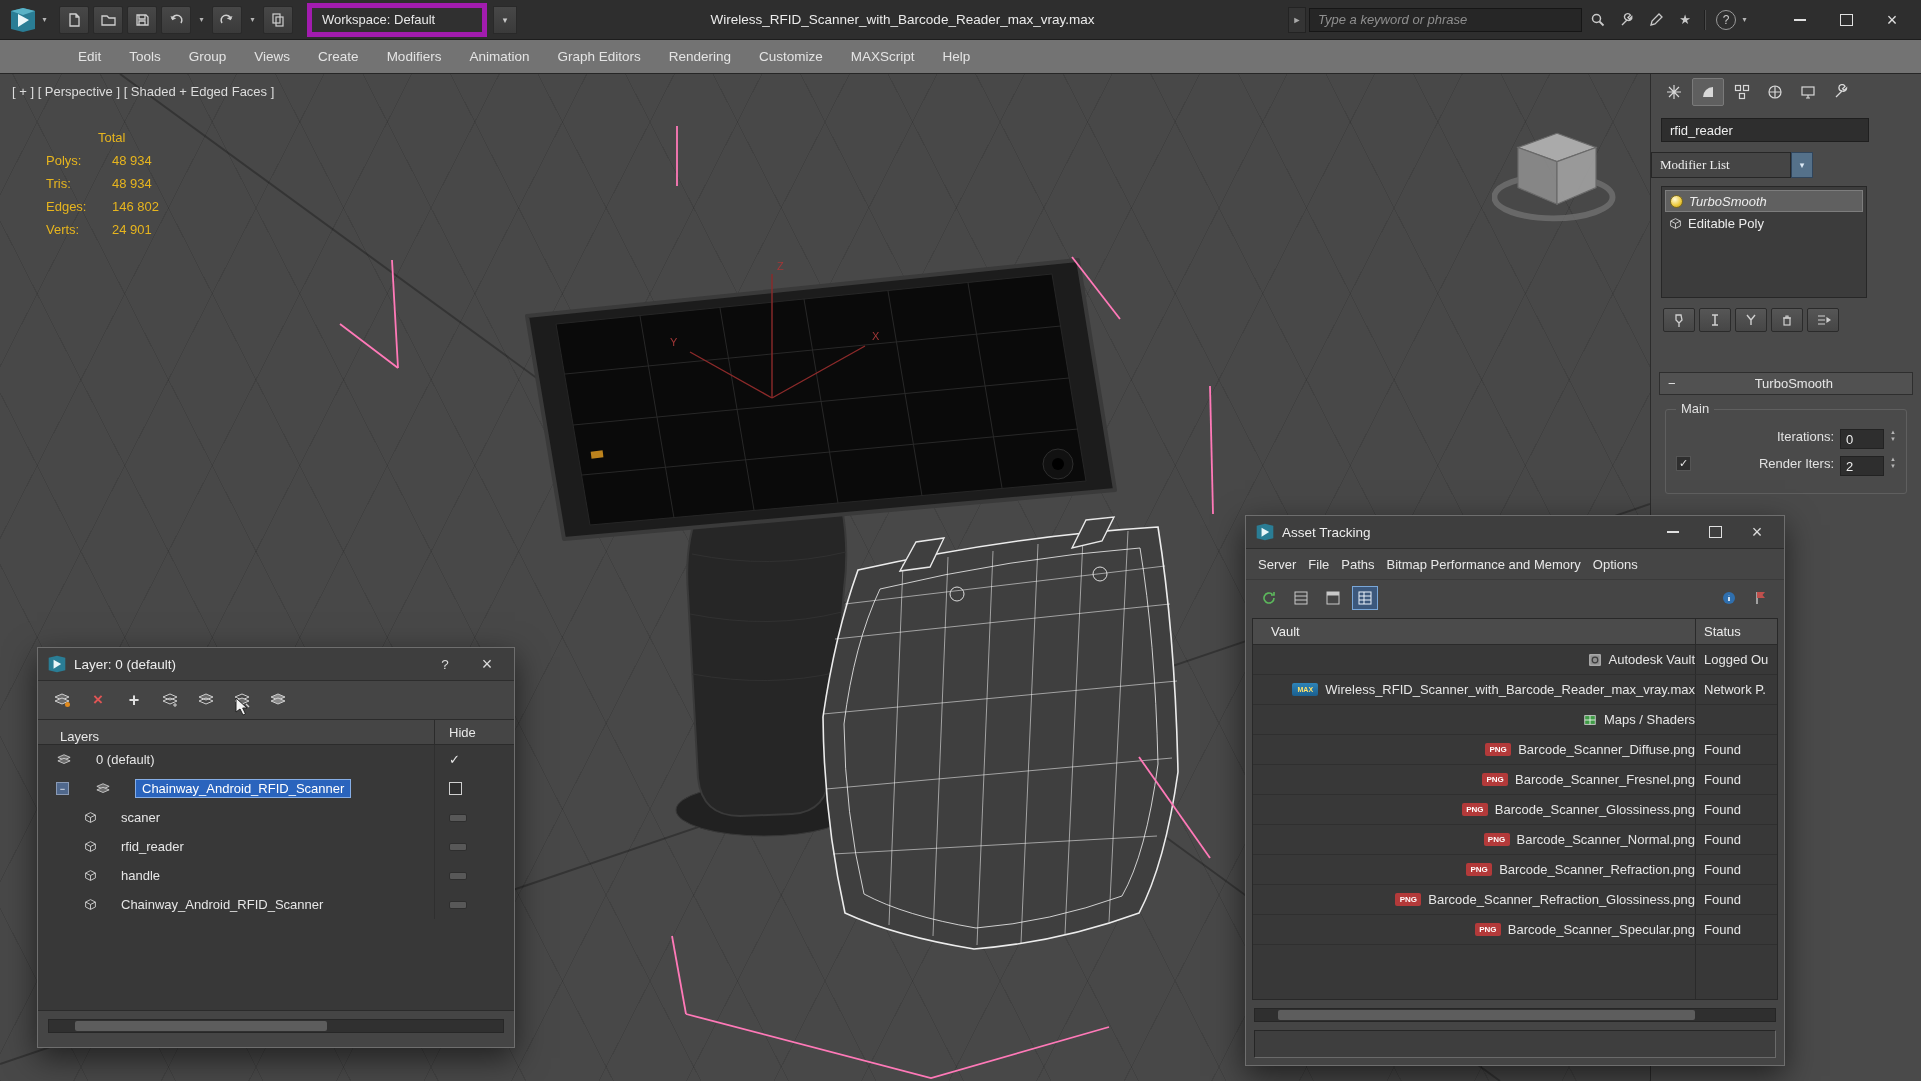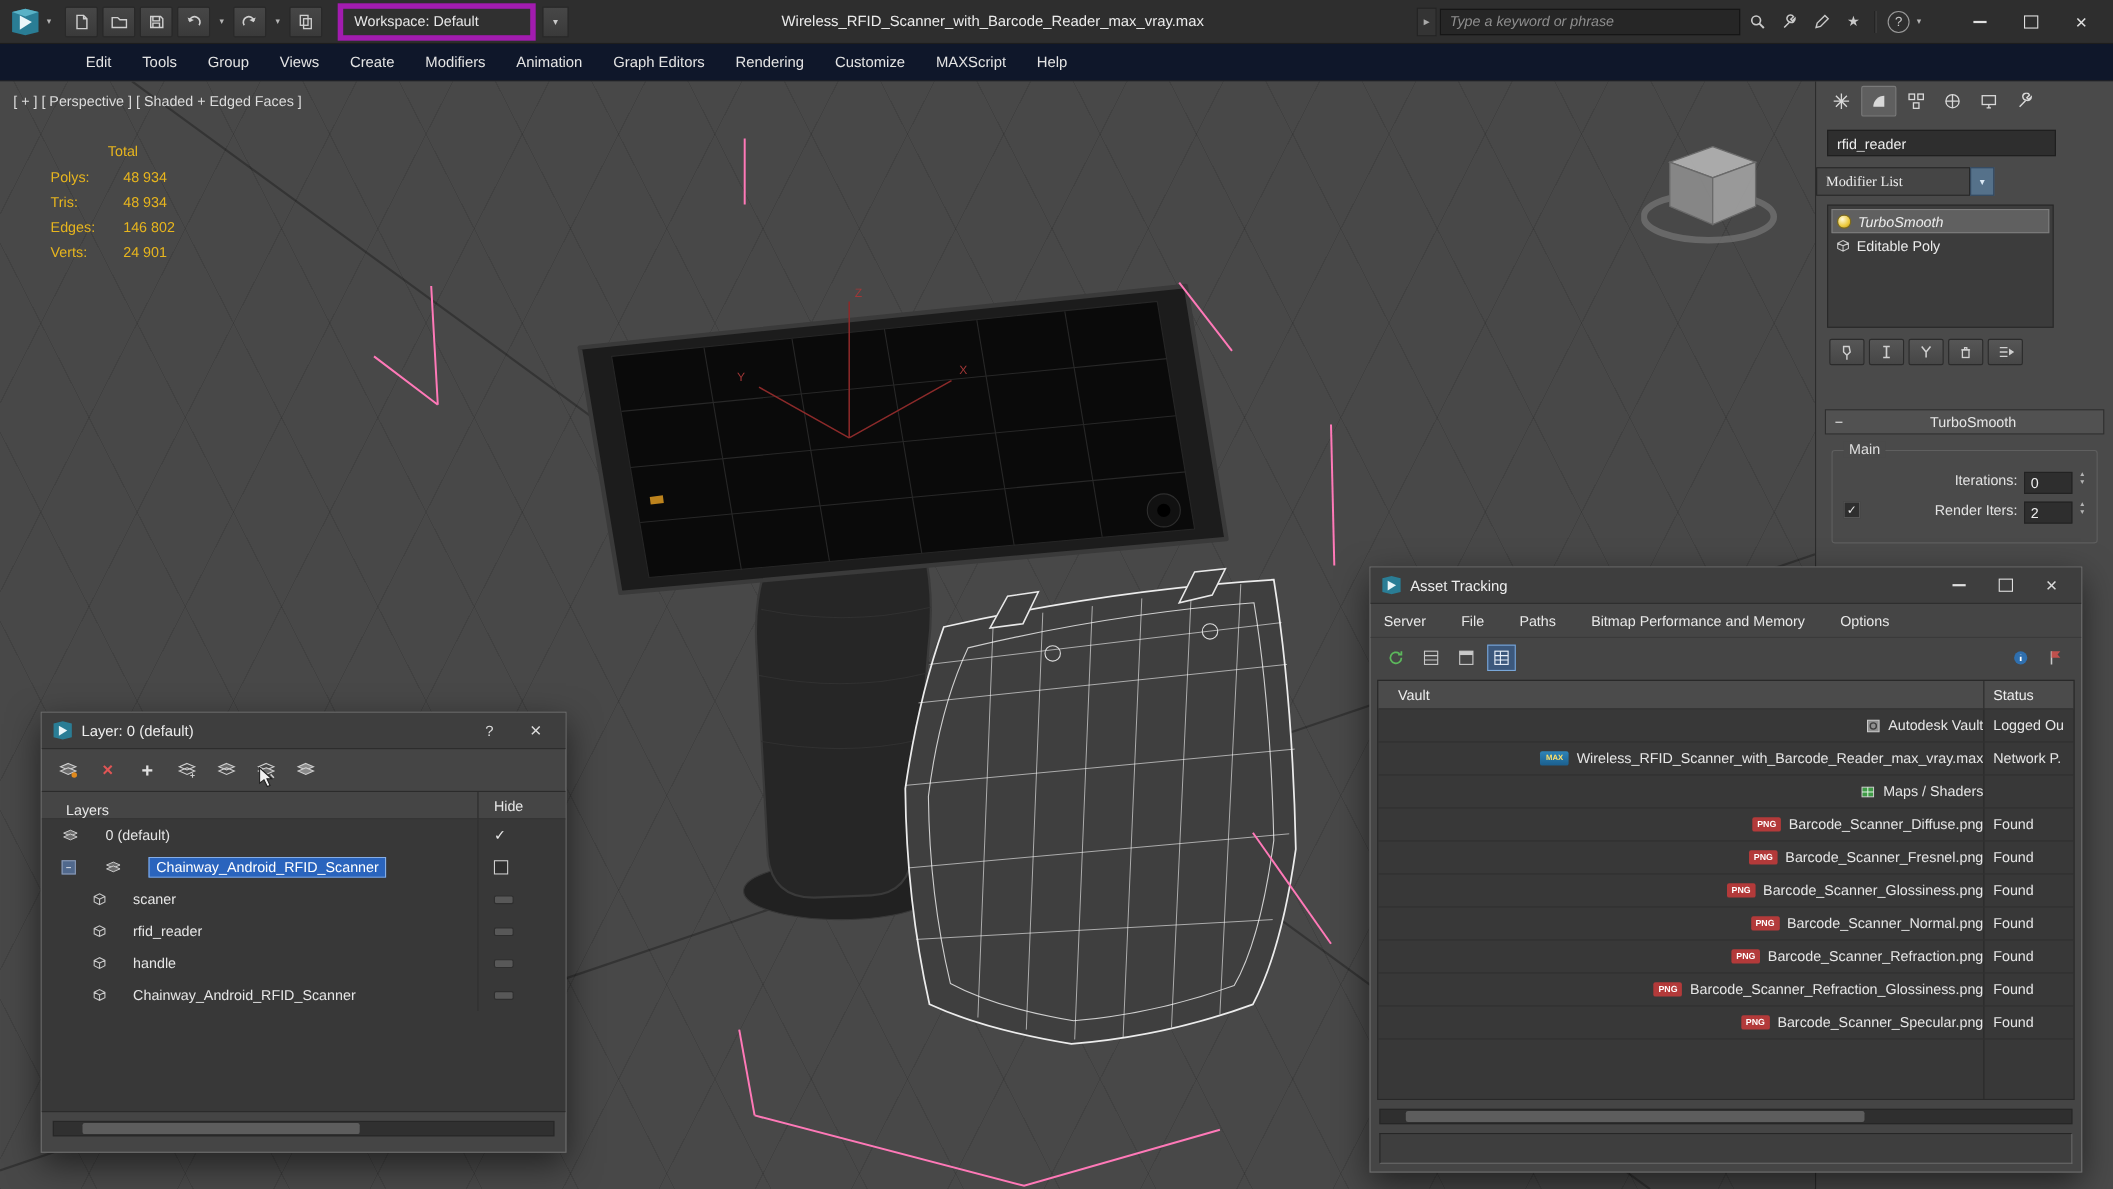--- a/index.html
+++ b/index.html
@@ -29,21 +29,21 @@
   .tb-sep{width:1px;height:20px;background:#1f1f1f;border-right:1px solid #4a4a4a;margin:0 3px;}
   .help-btn{display:flex;align-items:center;color:#c9c9c9;gap:2px;padding:0 4px;}
   .help-q{width:18px;height:18px;border:1px solid #9a9a9a;border-radius:50%;display:flex;align-items:center;justify-content:center;font-size:12px;}
   .win-btns{display:flex;margin-left:18px;}
   .win-btn{width:46px;height:30px;display:flex;align-items:center;justify-content:center;color:#e0e0e0;}
   .win-bar{width:12px;height:2px;background:#e0e0e0;}
   .win-box{width:11px;height:10px;border:1.5px solid #e0e0e0;}
   .win-x{font-size:18px;line-height:18px;}
 
   
-  .menubar{position:absolute;left:0;top:40px;width:100%;height:34px;background:#0f172a;box-sizing:border-box;
+  .menubar{position:absolute;left:0;top:40px;width:100%;height:34px;background:#737373;box-sizing:border-box;
            border-bottom:1px solid #262626;display:flex;align-items:center;padding-left:64px;}
   .menu-item{padding:0 14px;line-height:33px;color:#e4e4e4;font-size:13.5px;white-space:nowrap;}
 
   
   .viewport{position:absolute;left:0;top:74px;width:1650px;height:1007px;background:#484848;overflow:hidden;
     background-image:
       repeating-linear-gradient(63deg, rgba(0,0,0,0.10) 0 1px, transparent 1px 78px),
       repeating-linear-gradient(-63deg, rgba(0,0,0,0.10) 0 1px, transparent 1px 78px);}
   .vp-label{position:absolute;left:12px;top:10px;color:#dcdcdc;font-size:13px;z-index:3;}
   .vp-stats{position:absolute;left:46px;top:52px;color:#e7b51e;font-size:13px;line-height:23px;z-index:3;}
@@ -115,22 +115,22 @@
   .expander{width:11px;height:11px;background:#50688c;border:1px solid #8a9ab5;color:#fff;font-size:9px;
             display:flex;align-items:center;justify-content:center;margin-right:2px;}
   .sel-chip{background:#2a64bd;border:1px solid #86aee6;color:#fff;padding:1px 6px;}
   .hide-check{color:#e8e8e8;font-size:13px;}
   .hide-box{width:11px;height:11px;border:1px solid #d0d0d0;background:#2f2f2f;}
   .hide-dash{width:16px;height:6px;background:#585858;border:1px solid #2e2e2e;border-radius:2px;}
   .lyr-scroll{margin:8px 10px 0;height:12px;background:#303030;border:1px solid #272727;position:relative;}
   .lyr-thumb{position:absolute;left:26px;width:252px;top:1px;bottom:1px;background:#5d5d5d;border-radius:2px;}
 
   
-  .asset-dialog{left:1245px;top:515px;width:648px;height:551px;z-index:30;}
-  .at-menu{height:30px;display:flex;align-items:center;gap:32px;padding:0 12px;color:#e8e8e8;border-bottom:1px solid #3a3a3a;}
+  .asset-dialog{left:1245px;top:515px;width:540px;height:551px;z-index:30;}
+  .at-menu{height:30px;display:flex;align-items:center;gap:12px;padding:0 12px;color:#e8e8e8;border-bottom:1px solid #3a3a3a;}
   .at-toolbar{height:36px;display:flex;align-items:center;gap:6px;padding:0 10px;}
   .at-ico{width:24px;height:22px;display:flex;align-items:center;justify-content:center;border:1px solid transparent;}
   .at-ico.pressed{background:#3c587c;border:1px solid #79a7d9;}
   .at-table{margin:2px 6px 0;border:1px solid #282828;background:#383838;height:380px;overflow:hidden;}
   .at-thead{height:25px;display:flex;align-items:center;background:#4b4b4b;border-bottom:1px solid #2a2a2a;color:#ececec;}
   .th-name{flex:1;padding-left:18px;}
   .th-status{width:82px;align-self:stretch;display:flex;align-items:center;border-left:1px solid #2a2a2a;padding-left:8px;box-sizing:border-box;}
   .at-row{height:29px;display:flex;align-items:center;border-bottom:1px solid #2f2f2f;color:#e6e6e6;}
   .td-name{flex:1;display:flex;align-items:center;gap:7px;overflow:hidden;white-space:nowrap;justify-content:flex-end;}
   .td-status{width:82px;align-self:stretch;display:flex;align-items:center;border-left:1px solid #2a2a2a;padding-left:8px;box-sizing:border-box;}

